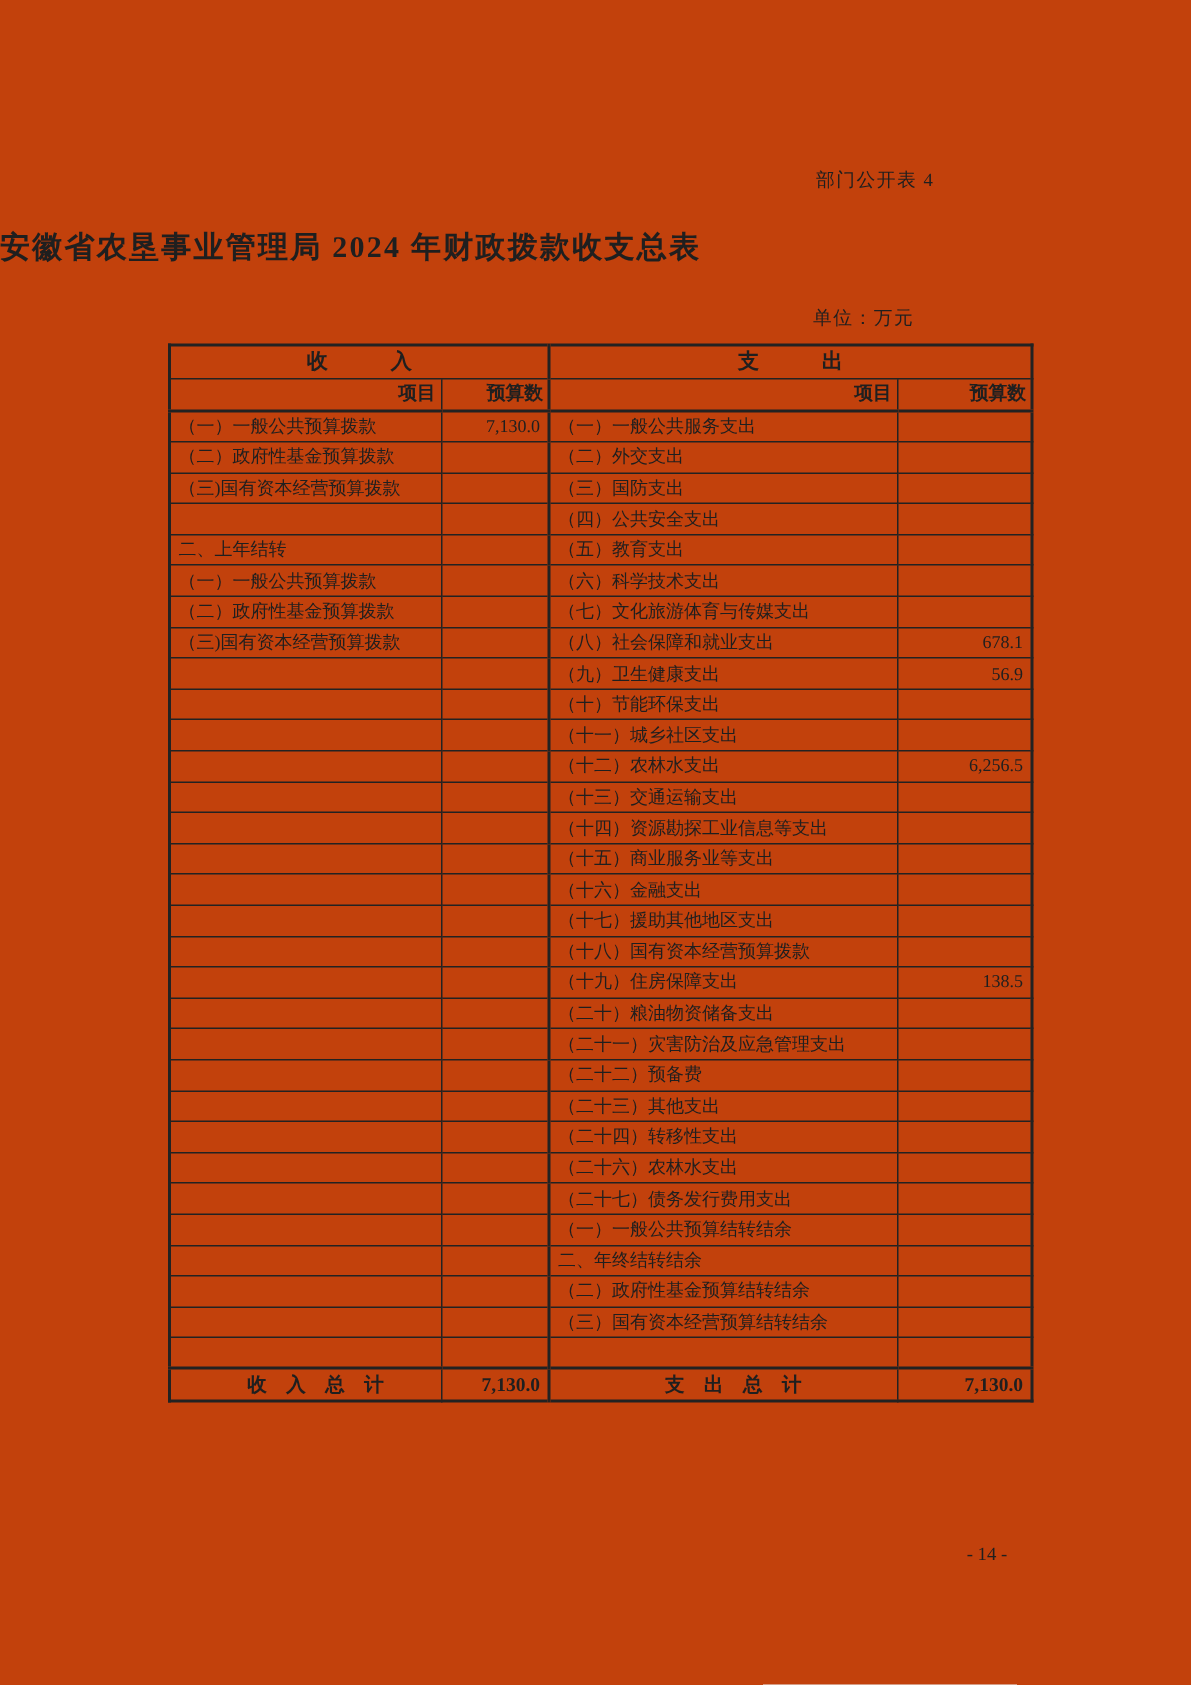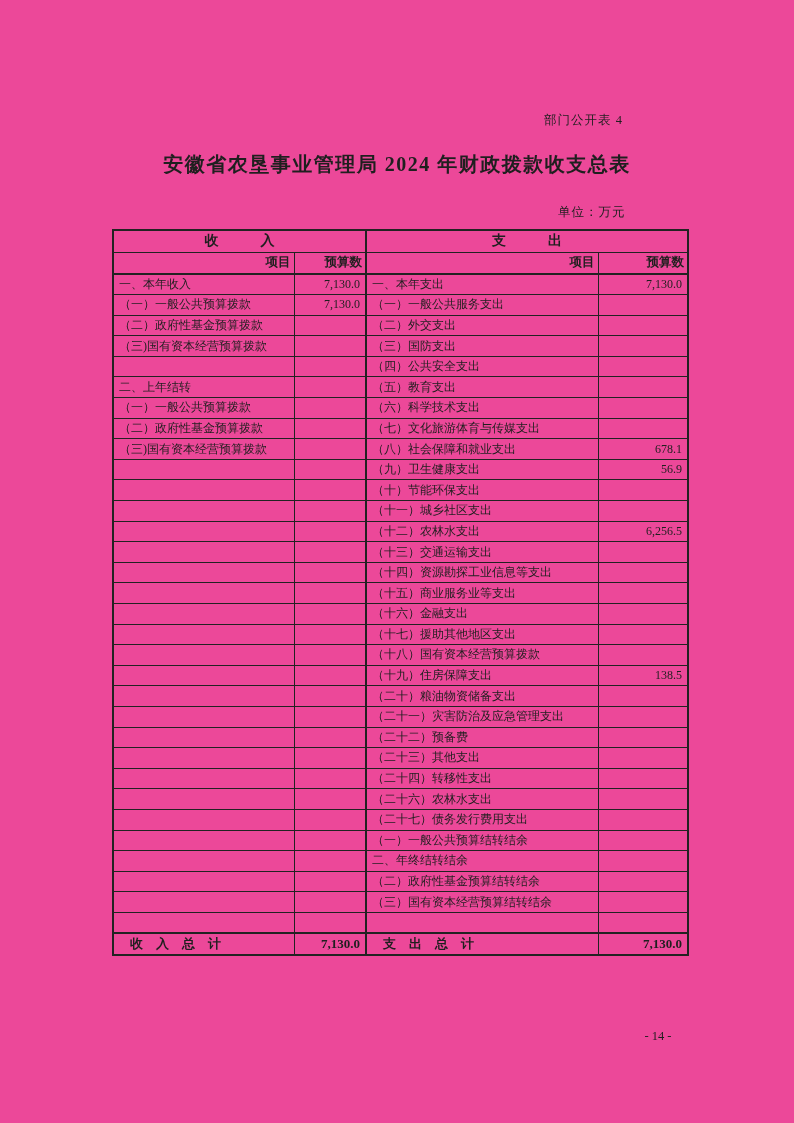--- a/index.html
+++ b/index.html
@@ -1,34 +1,34 @@
 <!DOCTYPE html>
 <html lang="zh"><head>
 <meta charset="utf-8">
 <style>
   * { margin: 0; padding: 0; box-sizing: border-box; }
   html, body { background: #e8e8e8; }
   body { width: 794px; height: 1123px; position: relative; font-family: "Liberation Serif", "DejaVu Serif", serif; color: #1f1f1f; }
   .page {
     position: absolute; inset: 0;
     width: 794px; height: 1123px;
-    background: #ec4899;
+    background: #c2410c;
     overflow: hidden;
   }
   .corner-label {
     position: absolute; top: 112px; left: 544px;
     font-size: 12.5px; letter-spacing: 1px;
   }
   .title {
     position: absolute; top: 151px; left: 0; width: 100%;
-    text-align: center;
+    text-align: left;
     font-size: 20px; font-weight: bold; letter-spacing: 1.5px;
   }
   .unit-label {
-    position: absolute; top: 204px; left: 558px;
+    position: absolute; top: 204px; left: 542px;
     font-size: 12.5px; letter-spacing: 1px;
   }
   table.budget-table {
     position: absolute; top: 229px; left: 112px;
     width: 575px;
     border-collapse: collapse;
     table-layout: fixed;
     border: 2px solid #222;
   }
   .budget-table th, .budget-table td {
@@ -48,21 +48,21 @@
     border-bottom-width: 2px;
   }
   .budget-table td.item  { text-align: left;  padding-left: 5px; }
   .budget-table td.value { text-align: right; padding-right: 5px; }
   .exp-start { border-left-width: 2px !important; }
   .total-row td {
     font-weight: bold; height: 22px;
     border-top-width: 2px;
     font-size: 13px;
   }
-  .total-row td.item { text-align: left; padding-left: 16px; }
+  .total-row td.item { text-align: center; padding-left: 16px; }
   .page-number {
     position: absolute; top: 1029px; left: 628px; width: 60px;
     text-align: center; font-size: 12.5px;
   }
 </style>
 </head>
 <body>
 
 <div class="page">
 
@@ -86,26 +86,20 @@
       </tr>
       <tr class="col-header-row">
         <th>项目</th>
         <th>预算数</th>
         <th class="exp-start">项目</th>
         <th>预算数</th>
       </tr>
     </thead>
     <tbody id="rows-body">
         <tr>
-          <td class="item">一、本年收入</td>
-          <td class="value">7,130.0</td>
-          <td class="item exp-start">一、本年支出</td>
-          <td class="value">7,130.0</td>
-        </tr>
-        <tr>
           <td class="item">（一）一般公共预算拨款</td>
           <td class="value">7,130.0</td>
           <td class="item exp-start">（一）一般公共服务支出</td>
           <td class="value"></td>
         </tr>
         <tr>
           <td class="item">（二）政府性基金预算拨款</td>
           <td class="value"></td>
           <td class="item exp-start">（二）外交支出</td>
           <td class="value"></td>

